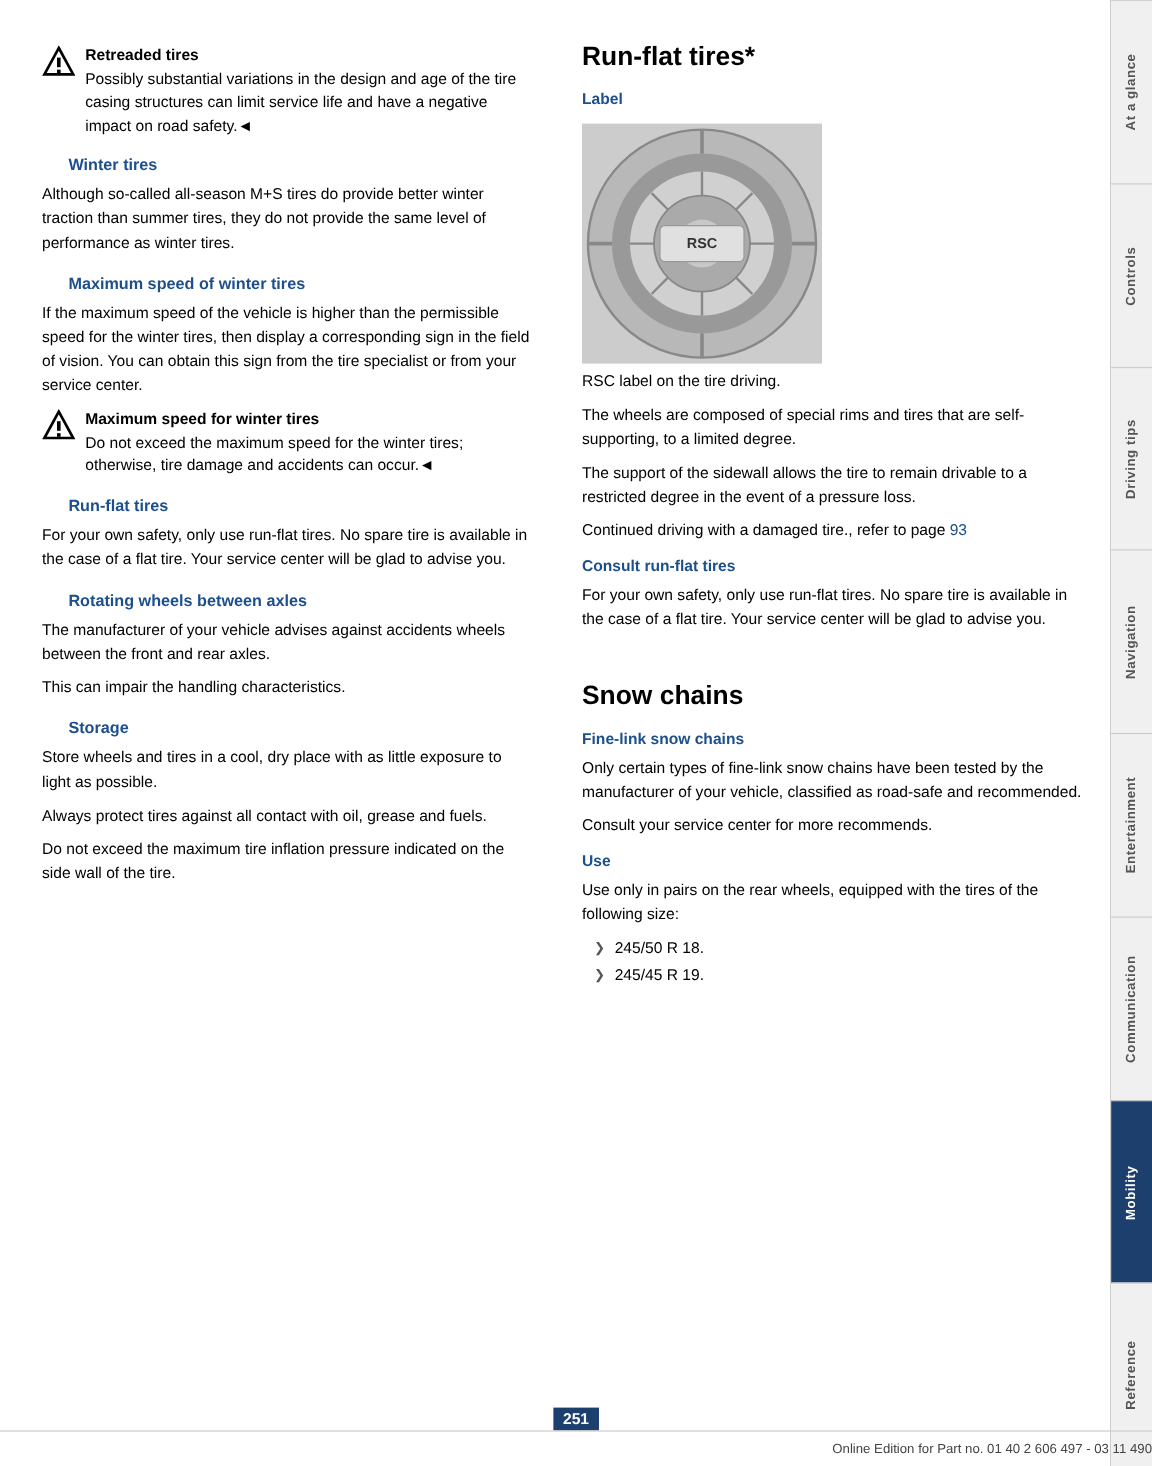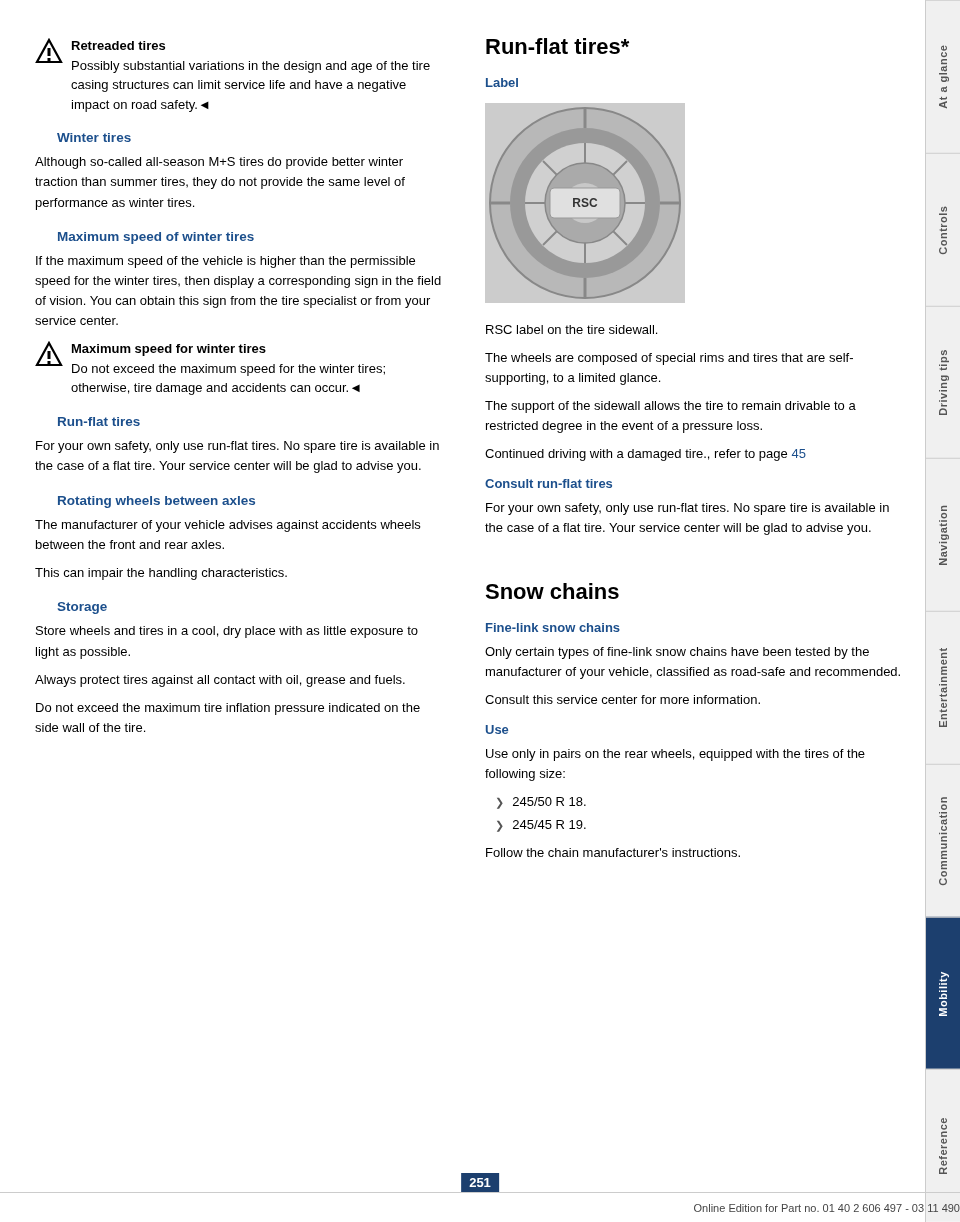--- a/index.html
+++ b/index.html
@@ -116,21 +116,21 @@
     .warning-title {
       font-weight: bold;
     }
     .link-blue {
       color: #1c4f8c;
       text-decoration: none;
     }
     .tire-image {
       width: 200px;
       height: 200px;
-      margin: 10px 0 17px 0;
+      margin: 10px 0 5px 0;
       background: #ccc;
       display: flex;
       align-items: center;
       justify-content: center;
       overflow: hidden;
     }
     .tire-image svg {
       width: 200px;
       height: 200px;
     }
@@ -249,49 +249,48 @@
           <line x1="100" y1="140" x2="100" y2="160" stroke="#888" stroke-width="2"></line>
           <line x1="60" y1="100" x2="40" y2="100" stroke="#888" stroke-width="2"></line>
           <line x1="140" y1="100" x2="160" y2="100" stroke="#888" stroke-width="2"></line>
           <line x1="72" y1="72" x2="58" y2="58" stroke="#888" stroke-width="2"></line>
           <line x1="128" y1="128" x2="142" y2="142" stroke="#888" stroke-width="2"></line>
           <line x1="128" y1="72" x2="142" y2="58" stroke="#888" stroke-width="2"></line>
           <line x1="72" y1="128" x2="58" y2="142" stroke="#888" stroke-width="2"></line>
         </svg>
       </div>
 
-      <p>RSC label on the tire sidewall.</p>
-      <p>The wheels are composed of special rims and tires that are self-supporting, to a limited glance.</p>
+      <p>RSC label on the tire driving.</p>
+      <p>The wheels are composed of special rims and tires that are self-supporting, to a limited degree.</p>
       <p>The support of the sidewall allows the tire to remain drivable to a restricted degree in the event of a pressure loss.</p>
       <p>
-        <span>Continued driving with a damaged tire., refer to page </span><a class="link-blue">45</a>
+        <span>Continued driving with a damaged tire., refer to page </span><a class="link-blue">93</a>
       </p>
 
       <div class="sub-heading">Consult run-flat tires</div>
       <p>For your own safety, only use run-flat tires. No spare tire is available in the case of a flat tire. Your service center will be glad to advise you.</p>
 
       <h1 class="page-main-heading" style="margin-top:37px;">Snow chains</h1>
 
       <div class="sub-heading">Fine-link snow chains</div>
       <p>Only certain types of fine-link snow chains have been tested by the manufacturer of your vehicle, classified as road-safe and recommended.</p>
-      <p>Consult this service center for more information.</p>
+      <p>Consult your service center for more recommends.</p>
 
       <div class="sub-heading">Use</div>
       <p>Use only in pairs on the rear wheels, equipped with the tires of the following size:</p>
 
       <div class="bullet-item">
         <span class="bullet-arrow">❯</span>
         <span>245/50 R 18.</span>
       </div>
       <div class="bullet-item">
         <span class="bullet-arrow">❯</span>
         <span>245/45 R 19.</span>
       </div>
 
-      <p style="margin-top:8px;">Follow the chain manufacturer's instructions.</p>
 
     </div>
   </div>
 
   <div class="sidebar">
     <div class="sidebar-item">At a glance</div>
     <div class="sidebar-item">Controls</div>
     <div class="sidebar-item">Driving tips</div>
     <div class="sidebar-item">Navigation</div>
     <div class="sidebar-item">Entertainment</div>

